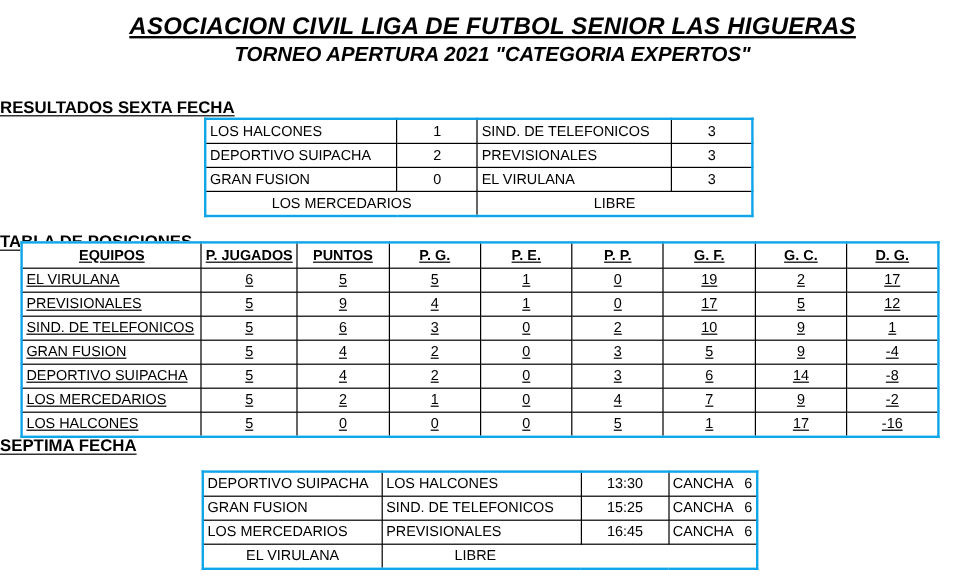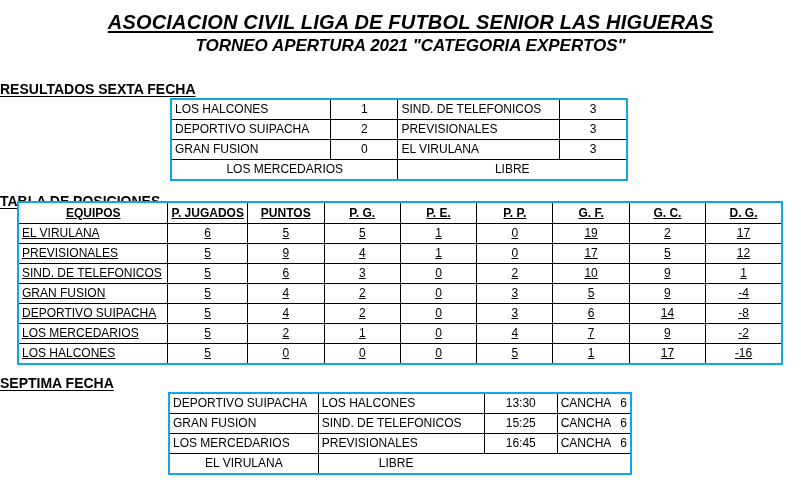--- a/index.html
+++ b/index.html
@@ -125,21 +125,21 @@
     align-items: center;
     gap: 9px;
     line-height: 17px;
     padding: 0 3px;
     white-space: nowrap;
   }
 
   
   #heading-results  { position: absolute; left: 0; top: 80px;  width: 801px; }
   #heading-standings{ position: absolute; left: 0; top: 192px; width: 801px; }
-  #heading-fixtures { position: absolute; left: 0; top: 374px; width: 724px; }
+  #heading-fixtures { position: absolute; left: 0; top: 362px; width: 724px; }
 </style>
 </head>
 <body>
 
 <div class="title-block">
   <div class="title-line1">ASOCIACION CIVIL LIGA DE FUTBOL SENIOR LAS HIGUERAS</div>
   <div class="title-line2">TORNEO APERTURA 2021 "CATEGORIA EXPERTOS"</div>
 </div>
 
 <div id="heading-results" class="section-heading">RESULTADOS SEXTA FECHA</div>

